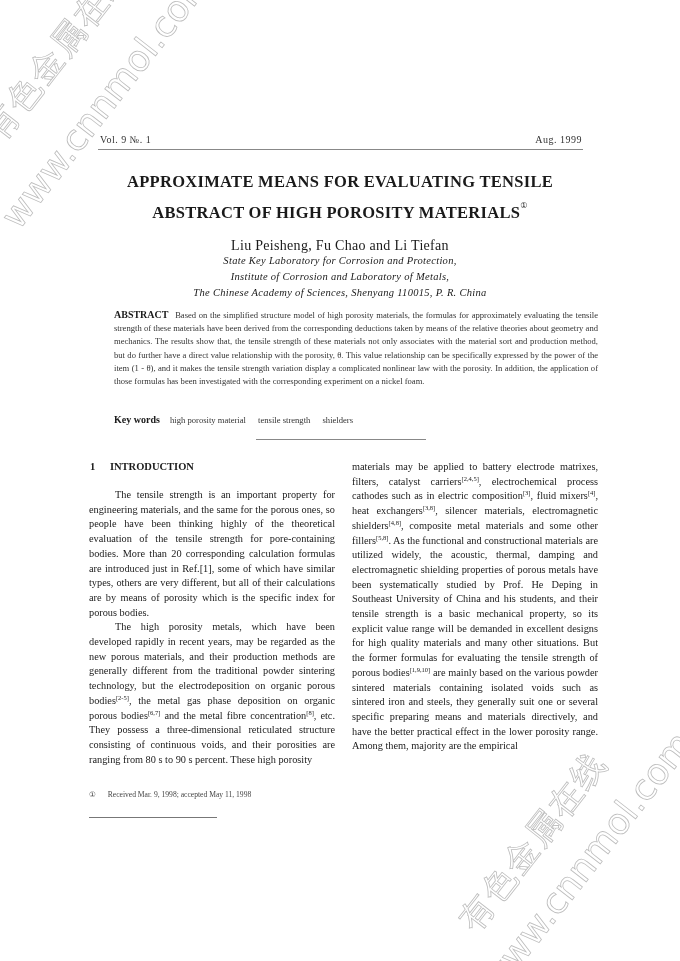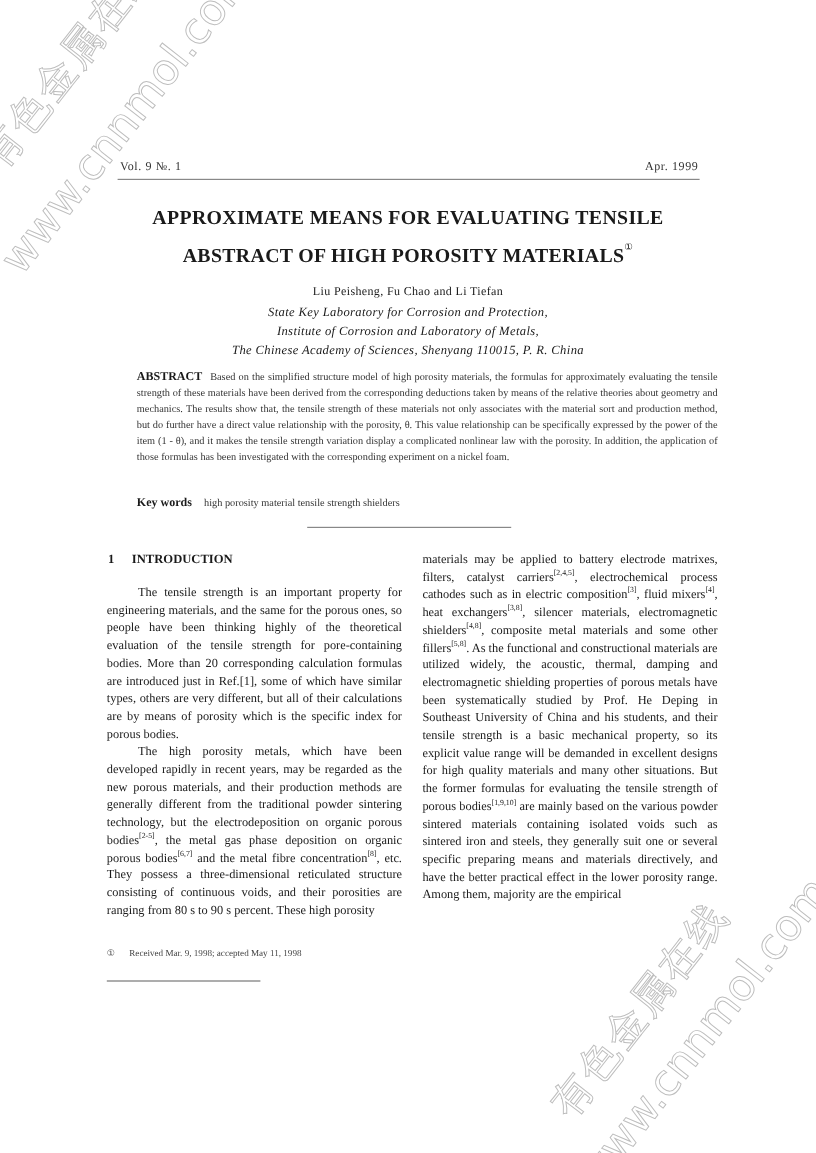--- a/index.html
+++ b/index.html
@@ -17,31 +17,31 @@
     .rh-vol { position: absolute; left: 0; top: 2px; font-size: 10px; color: #333; letter-spacing: 0.5px; }
     .rh-journal { position: absolute; left: 147px; top: 0; font-weight: bold; font-size: 12px; letter-spacing: 0.2px; }
     .rh-date { position: absolute; right: 0; top: 2px; font-size: 10px; color: #333; letter-spacing: 0.5px; }
     .head-rule { position: absolute; left: 98px; top: 149px; width: 485px; height: 0; border-top: 1px solid #888; }
 
     .title { position: absolute; left: 80px; width: 520px; text-align: center; font-weight: bold; font-size: 16.5px; letter-spacing: 0.3px; }
     #title1 { top: 172px; }
     #title2 { top: 203px; }
     .title sup { font-size: 8px; font-weight: normal; vertical-align: top; position: relative; top: -2px; }
 
-    .authors { position: absolute; left: 80px; width: 520px; top: 238px; text-align: center; font-size: 10px; letter-spacing: 0.3px; }
+    .authors { position: absolute; left: 80px; width: 520px; top: 238px; text-align: center; font-size: 14px; letter-spacing: 0.3px; }
     .affil { position: absolute; left: 80px; width: 520px; text-align: center; font-style: italic; font-size: 10.5px; letter-spacing: 0.3px; }
     #affil1 { top: 255px; }
     #affil2 { top: 271px; }
     #affil3 { top: 287px; }
 
     .abstract { position: absolute; left: 114px; top: 308px; width: 484px; font-size: 8.6px; line-height: 13.2px; text-align: justify; color: #333; }
     .abstract .abs-label { font-weight: bold; font-size: 10px; color: #1a1a1a; margin-right: 4px; }
     .keywords { position: absolute; left: 114px; top: 414px; font-size: 8.6px; color: #333; }
     .keywords .kw-label { font-weight: bold; font-size: 10px; color: #1a1a1a; margin-right: 8px; }
-    .keywords .kw { }
+    .keywords .kw { margin-right: 10px; }
     .abs-rule { position: absolute; left: 256px; top: 439px; width: 170px; border-top: 1px solid #888; }
 
     .section-head { position: absolute; left: 90px; top: 461px; font-weight: bold; font-size: 10.5px; }
     .section-head .num { margin-right: 12px; }
 
     .col { position: absolute; width: 246px; font-size: 10.3px; line-height: 14.7px; text-align: justify; }
     #col-left { left: 89px; top: 488px; }
     #col-right { left: 352px; top: 460px; }
     .col p { margin: 0; text-indent: 0; }
     .col p.indent { text-indent: 26px; }
@@ -54,21 +54,21 @@
 </head>
 <body>
 
 <div class="watermark wm-cn" id="wm1-cn">有色金属在线</div>
 <div class="watermark wm-url" id="wm1-url">www.cnnmol.com</div>
 <div class="watermark wm-cn" id="wm2-cn">有色金属在线</div>
 <div class="watermark wm-url" id="wm2-url">www.cnnmol.com</div>
 
 <div class="running-head">
   <span class="rh-vol">Vol. 9   №. 1</span>
-  <span class="rh-date">Apr. 1999</span>
+  <span class="rh-date">Aug. 1999</span>
 </div>
 <div class="head-rule"></div>
 
 <div class="title" id="title1">APPROXIMATE MEANS FOR EVALUATING TENSILE</div>
 <div class="title" id="title2"><span>ABSTRACT OF HIGH POROSITY MATERIALS</span><sup>①</sup></div>
 
 <div class="authors">Liu Peisheng, Fu Chao and Li Tiefan</div>
 <div class="affil" id="affil1">State Key Laboratory for Corrosion and Protection,</div>
 <div class="affil" id="affil2">Institute of Corrosion and Laboratory of Metals,</div>
 <div class="affil" id="affil3">The Chinese Academy of Sciences, Shenyang 110015, P. R. China</div>

